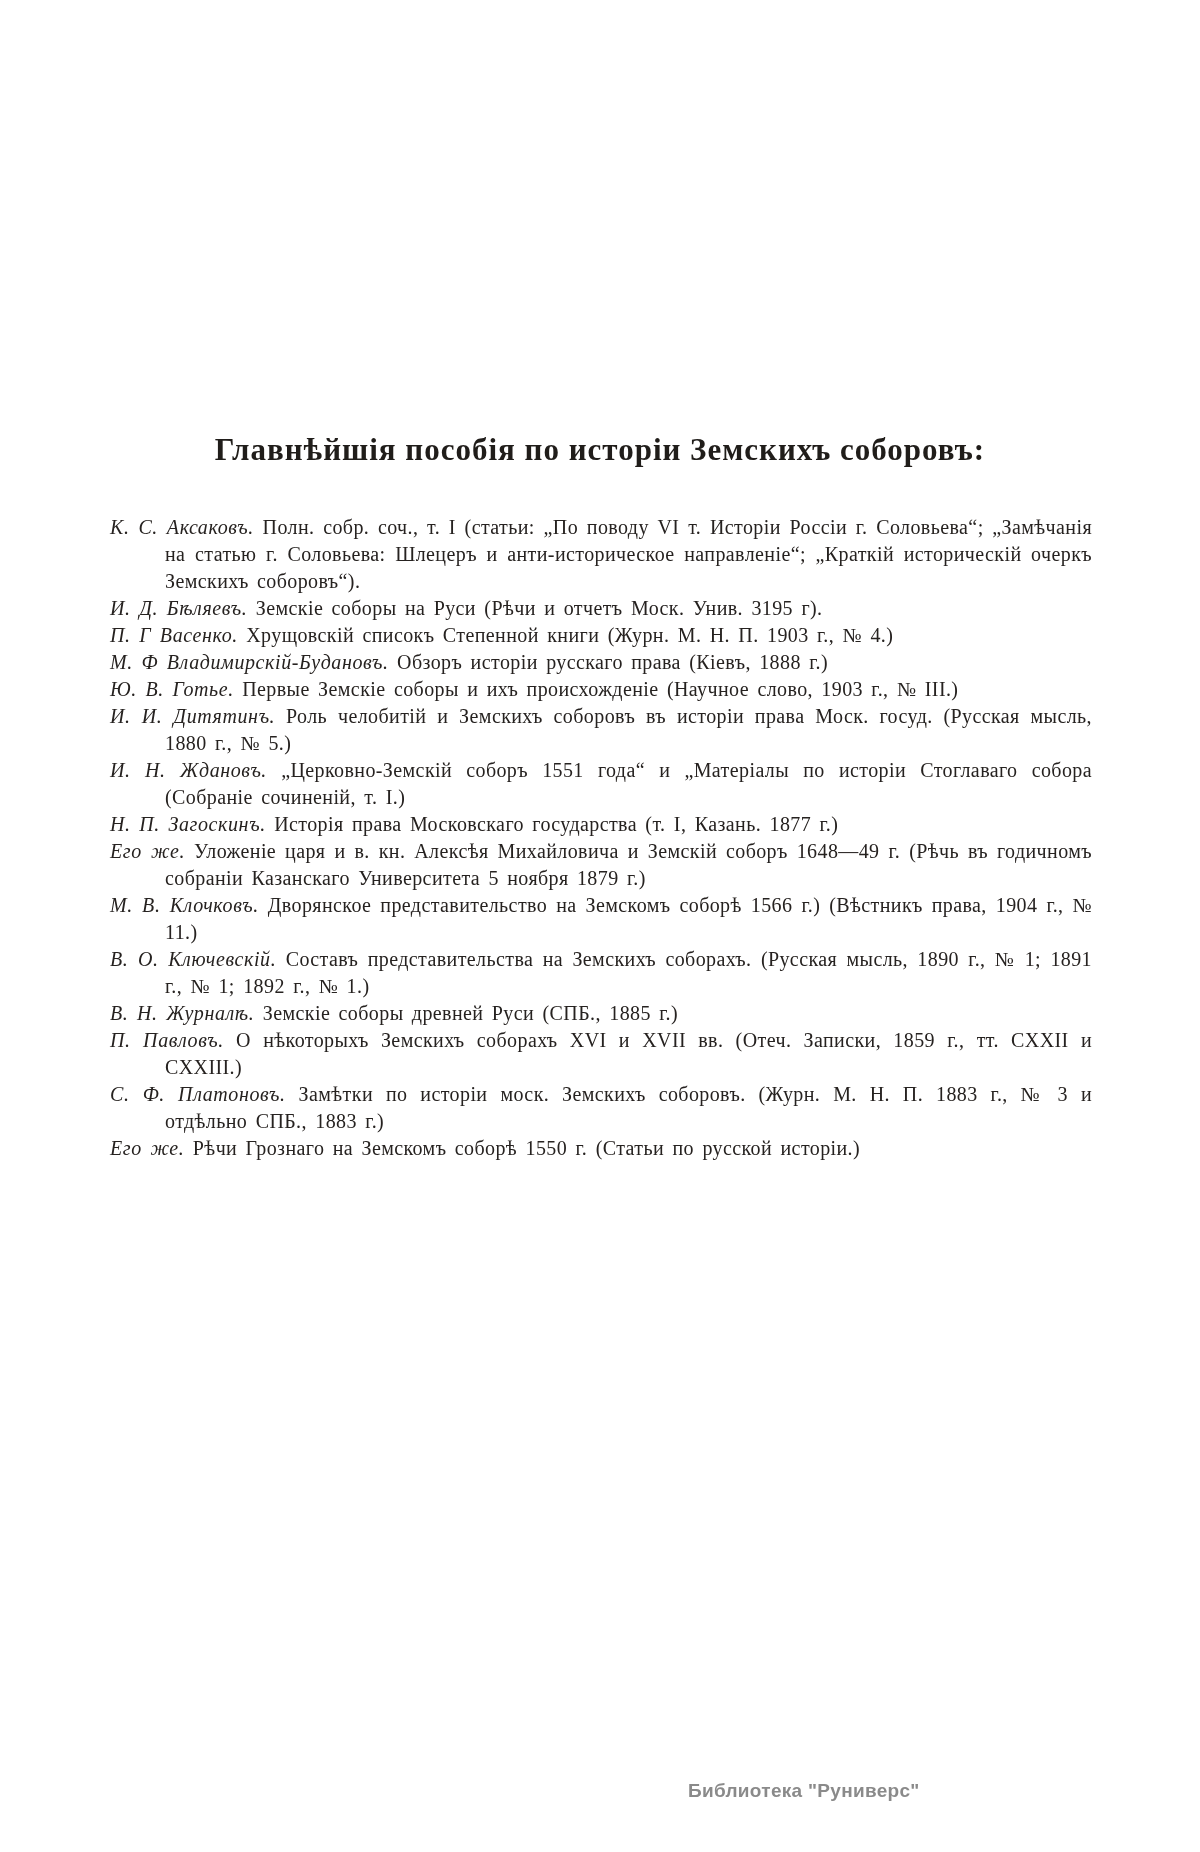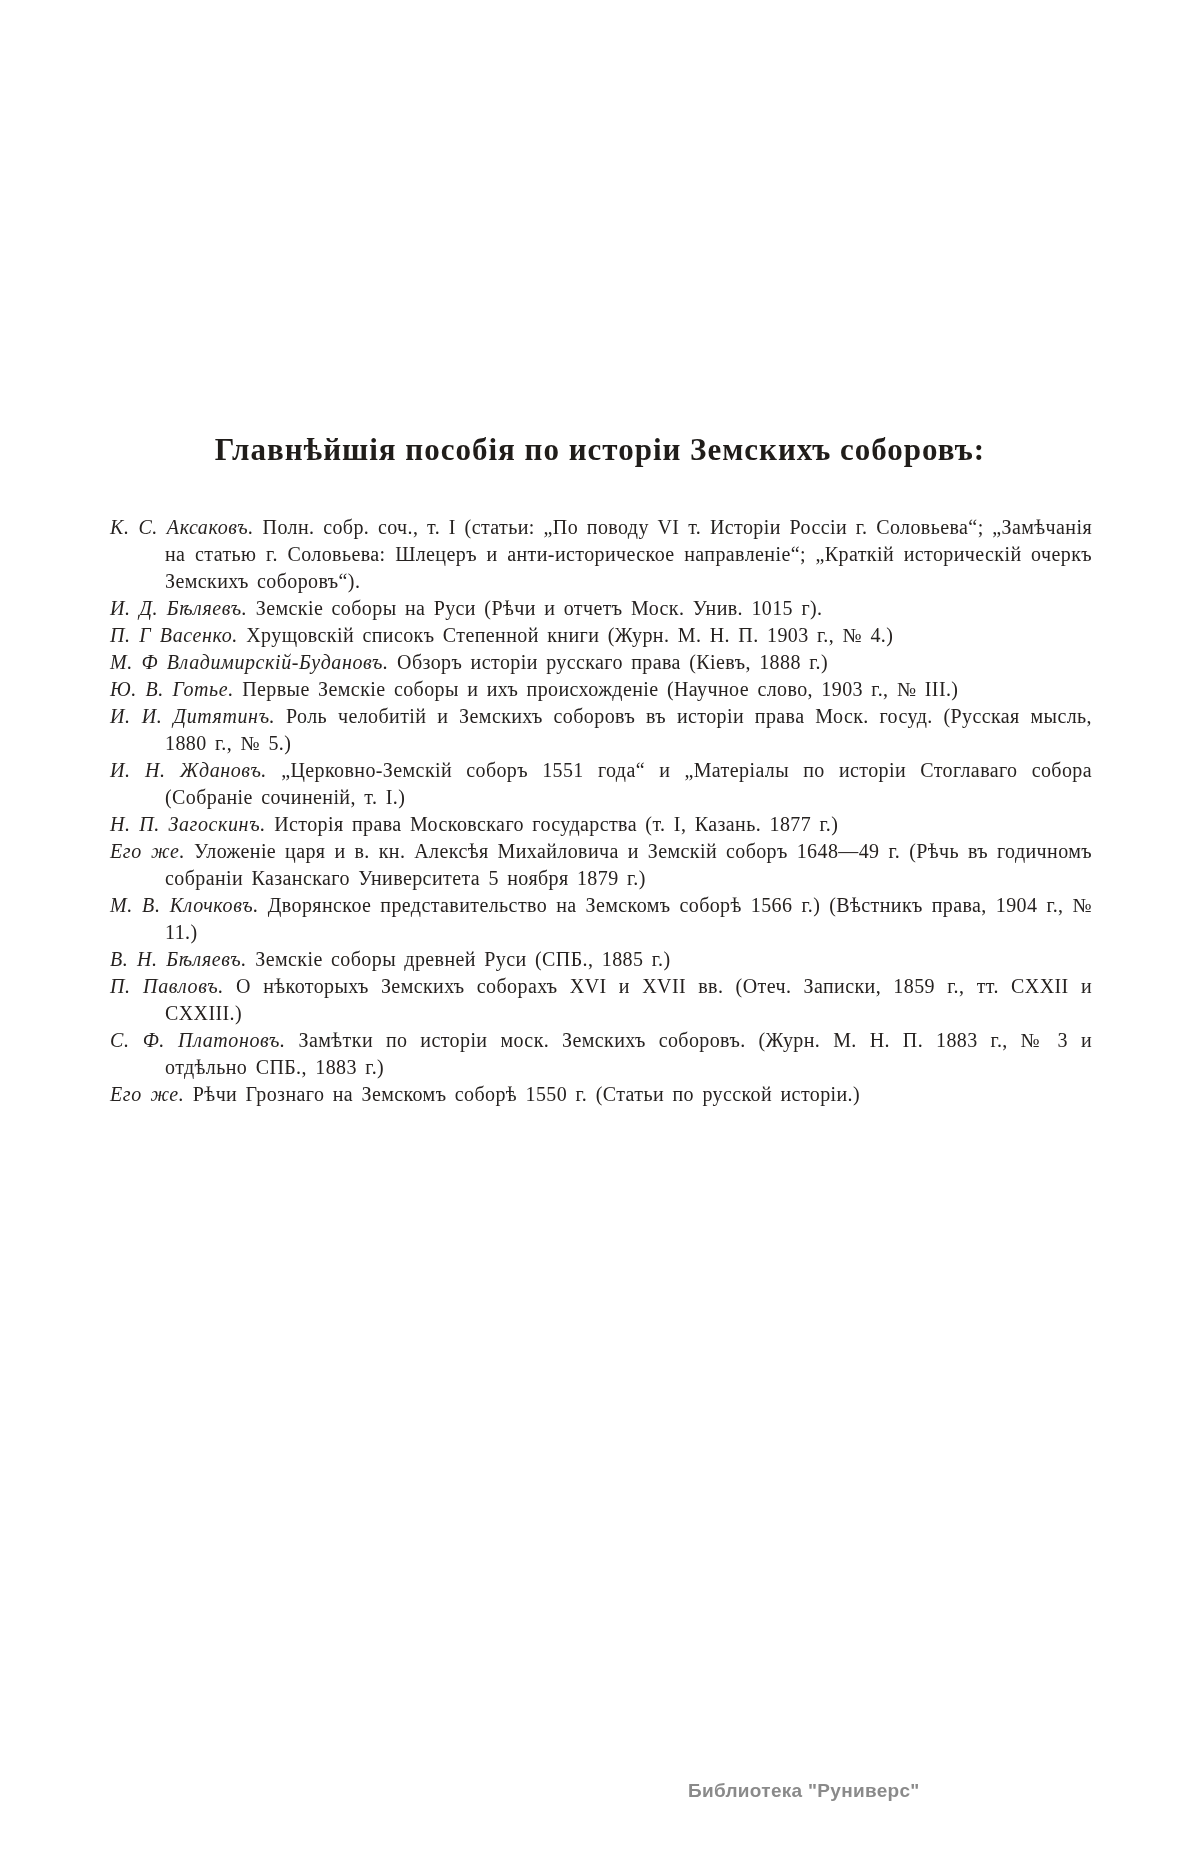--- a/index.html
+++ b/index.html
@@ -59,41 +59,42 @@
 </style>
 </head>
 <body>
 
 <div class="page">
   <h1 class="title">Главнѣйшія пособія по исторіи Земскихъ соборовъ:</h1>
 
   <div class="entries" id="entries">
   <p class="entry"><i class="author">К. С. Аксаковъ.</i> <span class="entry-text">Полн. собр. соч., т. I (статьи: „По поводу VI т. Исторіи Россіи г. Соловьева“; „Замѣчанія на статью г. Соловьева: Шлецеръ и анти-историческое направленіе“; „Краткій историческій очеркъ Земскихъ соборовъ“).</span></p>
 
-  <p class="entry"><i class="author">И. Д. Бѣляевъ.</i> <span class="entry-text">Земскіе соборы на Руси (Рѣчи и отчетъ Моск. Унив. 1015 г).</span></p>
+  <p class="entry"><i class="author">И. Д. Бѣляевъ.</i> <span class="entry-text">Земскіе соборы на Руси (Рѣчи и отчетъ Моск. Унив. 3195 г).</span></p>
 
   <p class="entry"><i class="author">П. Г Васенко.</i> <span class="entry-text">Хрущовскій списокъ Степенной книги (Журн. М. Н. П. 1903 г., № 4.)</span></p>
 
   <p class="entry"><i class="author">М. Ф Владимирскій-Будановъ.</i> <span class="entry-text">Обзоръ исторіи русскаго права (Кіевъ, 1888 г.)</span></p>
 
   <p class="entry"><i class="author">Ю. В. Готье.</i> <span class="entry-text">Первые Земскіе соборы и ихъ происхожденіе (Научное слово, 1903 г., № III.)</span></p>
 
   <p class="entry"><i class="author">И. И. Дитятинъ.</i> <span class="entry-text">Роль челобитій и Земскихъ соборовъ въ исторіи права Моск. госуд. (Русская мысль, 1880 г., № 5.)</span></p>
 
 
   <p class="entry"><i class="author">И. Н. Ждановъ.</i> <span class="entry-text">„Церковно-Земскій соборъ 1551 года“ и „Матеріалы по исторіи Стоглаваго собора (Собраніе сочиненій, т. I.)</span></p>
 
   <p class="entry"><i class="author">Н. П. Загоскинъ.</i> <span class="entry-text">Исторія права Московскаго государства (т. I, Казань. 1877 г.)</span></p>
 
   <p class="entry"><i class="author">Его же.</i> <span class="entry-text">Уложеніе царя и в. кн. Алексѣя Михайловича и Земскій соборъ 1648—49 г. (Рѣчь въ годичномъ собраніи Казанскаго Университета 5 ноября 1879 г.)</span></p>
 
   <p class="entry"><i class="author">М. В. Клочковъ.</i> <span class="entry-text">Дворянское представительство на Земскомъ соборѣ 1566 г.) (Вѣстникъ права, 1904 г., № 11.)</span></p>
 
+  <p class="entry"><i class="author">В. О. Ключевскій.</i> <span class="entry-text">Составъ представительства на Земскихъ соборахъ. (Русская мысль, 1890 г., № 1; 1891 г., № 1; 1892 г., № 1.)</span></p>
 
-  <p class="entry"><i class="author">В. Н. Бѣляевъ.</i> <span class="entry-text">Земскіе соборы древней Руси (СПБ., 1885 г.)</span></p>
+  <p class="entry"><i class="author">В. Н. Журналѣ.</i> <span class="entry-text">Земскіе соборы древней Руси (СПБ., 1885 г.)</span></p>
 
   <p class="entry"><i class="author">П. Павловъ.</i> <span class="entry-text">О нѣкоторыхъ Земскихъ соборахъ XVI и XVII вв. (Отеч. Записки, 1859 г., тт. CXXII и CXXIII.)</span></p>
 
   <p class="entry"><i class="author">С. Ф. Платоновъ.</i> <span class="entry-text">Замѣтки по исторіи моск. Земскихъ соборовъ. (Журн. М. Н. П. 1883 г., № 3 и отдѣльно СПБ., 1883 г.)</span></p>
 
   <p class="entry"><i class="author">Его же.</i> <span class="entry-text">Рѣчи Грознаго на Земскомъ соборѣ 1550 г. (Статьи по русской исторіи.)</span></p>
 
 
 </div>
 

